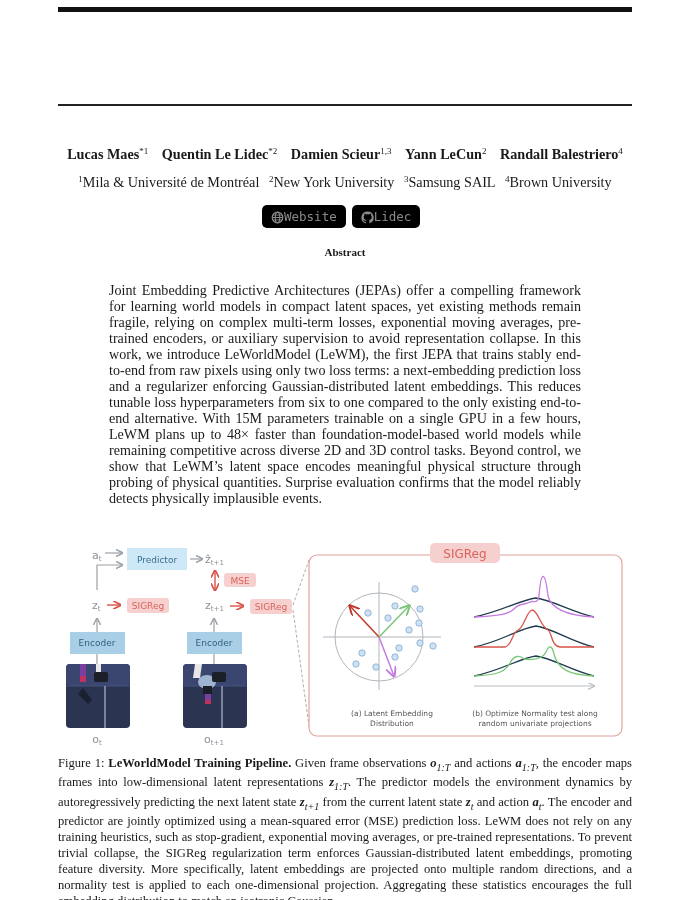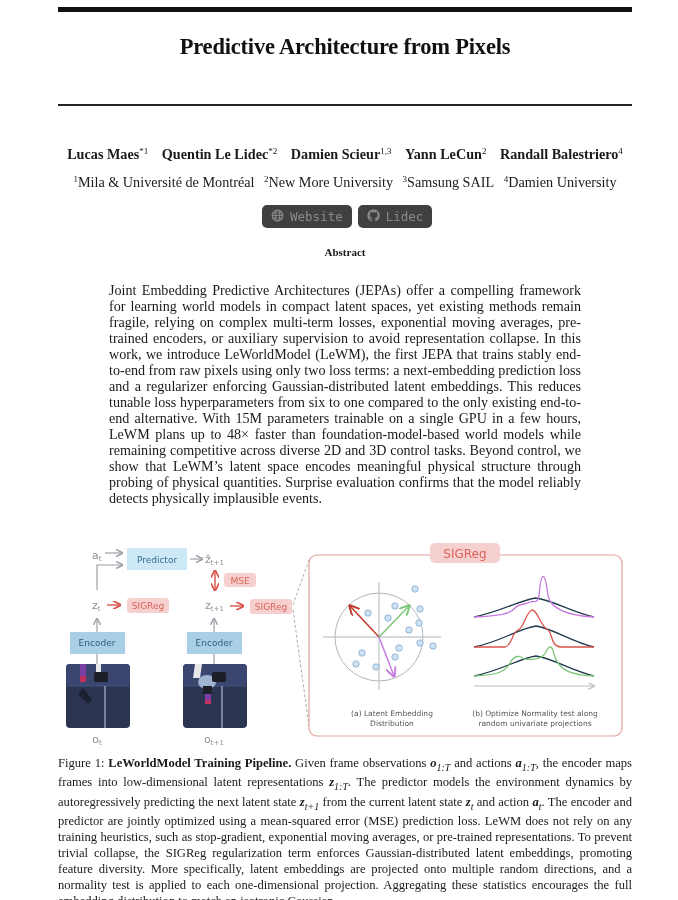--- a/index.html
+++ b/index.html
@@ -11,59 +11,58 @@
            font-weight: bold; font-size: 22.5px; line-height: 29px; letter-spacing: -0.2px; color: #111; }
   .authors { position: absolute; left: 40px; top: 146px; width: 610px; text-align: center;
              font-weight: bold; font-size: 14.2px; white-space: nowrap; }
   .authors .au { margin: 0 5px; text-align: right; }
   .authors sup { font-weight: normal; font-size: 9px; vertical-align: 5px; }
   .affils { position: absolute; left: 40px; top: 174px; width: 610px; text-align: center;
             font-size: 14.2px; white-space: nowrap; }
   .affils .af { margin: 16px 3px; }
   .affils sup { font-size: 9px; vertical-align: 5px; }
   .links { position: absolute; left: 262px; top: 205px; display: flex; gap: 6px; }
-  .link-btn { background: #404040; border-radius: 5px; padding: 4px 9px; display: flex; align-items: flex-start;
-              gap: 6px; font-family: "DejaVu Sans Mono", "Liberation Mono", monospace; font-size: 12.5px; color: #8a8a8a; cursor: pointer; }
+  .link-btn { background: #000000; border-radius: 5px; padding: 4px 9px; display: flex; align-items: flex-end;
+              gap: 0; font-family: "DejaVu Sans Mono", "Liberation Mono", monospace; font-size: 12.5px; color: #8a8a8a; cursor: pointer; }
   .link-btn svg { display: block; }
   .abstract-h { position: absolute; left: 40px; top: 246px; width: 610px; text-align: center;
                 font-weight: bold; font-size: 11px; }
   .abstract { position: absolute; left: 109px; top: 282px; width: 472px; text-align: justify;
               font-size: 14.1px; line-height: 16px; hyphens: none; }
   .figure { position: absolute; left: 55px; top: 540px; width: 580px; height: 210px; }
   .caption { position: absolute; left: 58px; top: 756px; width: 574px; text-align: justify;
              font-size: 12.6px; line-height: 15.9px; }
   .caption b { font-weight: bold; font-family: Liberation Serif, serif; }
   .caption i { font-style: italic; font-weight: bold; }
   .caption sub { font-size: 10px; font-style: italic; }
   .diag-text { font-family: "DejaVu Sans", "Liberation Sans", sans-serif; }
 </style>
 </head>
 <body>
 
 <div class="rule-top"></div>
 
 <div class="title">
-  <div>Predictive Architecture from Pixels</div>
 </div>
 
 <div class="rule-bottom"></div>
 
 <div class="authors">
   <span class="au"><span>Lucas Maes</span><sup>*1</sup></span>
   <span class="au"><span>Quentin Le Lidec</span><sup>*2</sup></span>
   <span class="au"><span>Damien Scieur</span><sup>1,3</sup></span>
   <span class="au"><span>Yann LeCun</span><sup>2</sup></span>
   <span class="au"><span>Randall Balestriero</span><sup>4</sup></span>
 </div>
 
 <div class="affils">
   <span class="af"><sup>1</sup><span>Mila &amp; Université de Montréal</span></span>
-  <span class="af"><sup>2</sup><span>New More University</span></span>
+  <span class="af"><sup>2</sup><span>New York University</span></span>
   <span class="af"><sup>3</sup><span>Samsung SAIL</span></span>
-  <span class="af"><sup>4</sup><span>Damien University</span></span>
+  <span class="af"><sup>4</sup><span>Brown University</span></span>
 </div>
 
 <div class="links">
   <div class="link-btn">
     <span>
       <svg width="13" height="13" viewBox="0 0 16 16">
           <circle cx="8" cy="8" r="6.5" fill="none" stroke="#8a8a8a" stroke-width="1.5"></circle>
           <ellipse cx="8" cy="8" rx="2.8" ry="6.5" fill="none" stroke="#8a8a8a" stroke-width="1.3"></ellipse>
           <line x1="1.5" y1="8" x2="14.5" y2="8" stroke="#8a8a8a" stroke-width="1.3"></line>
           <line x1="2.5" y1="5" x2="13.5" y2="5" stroke="#8a8a8a" stroke-width="1"></line>

